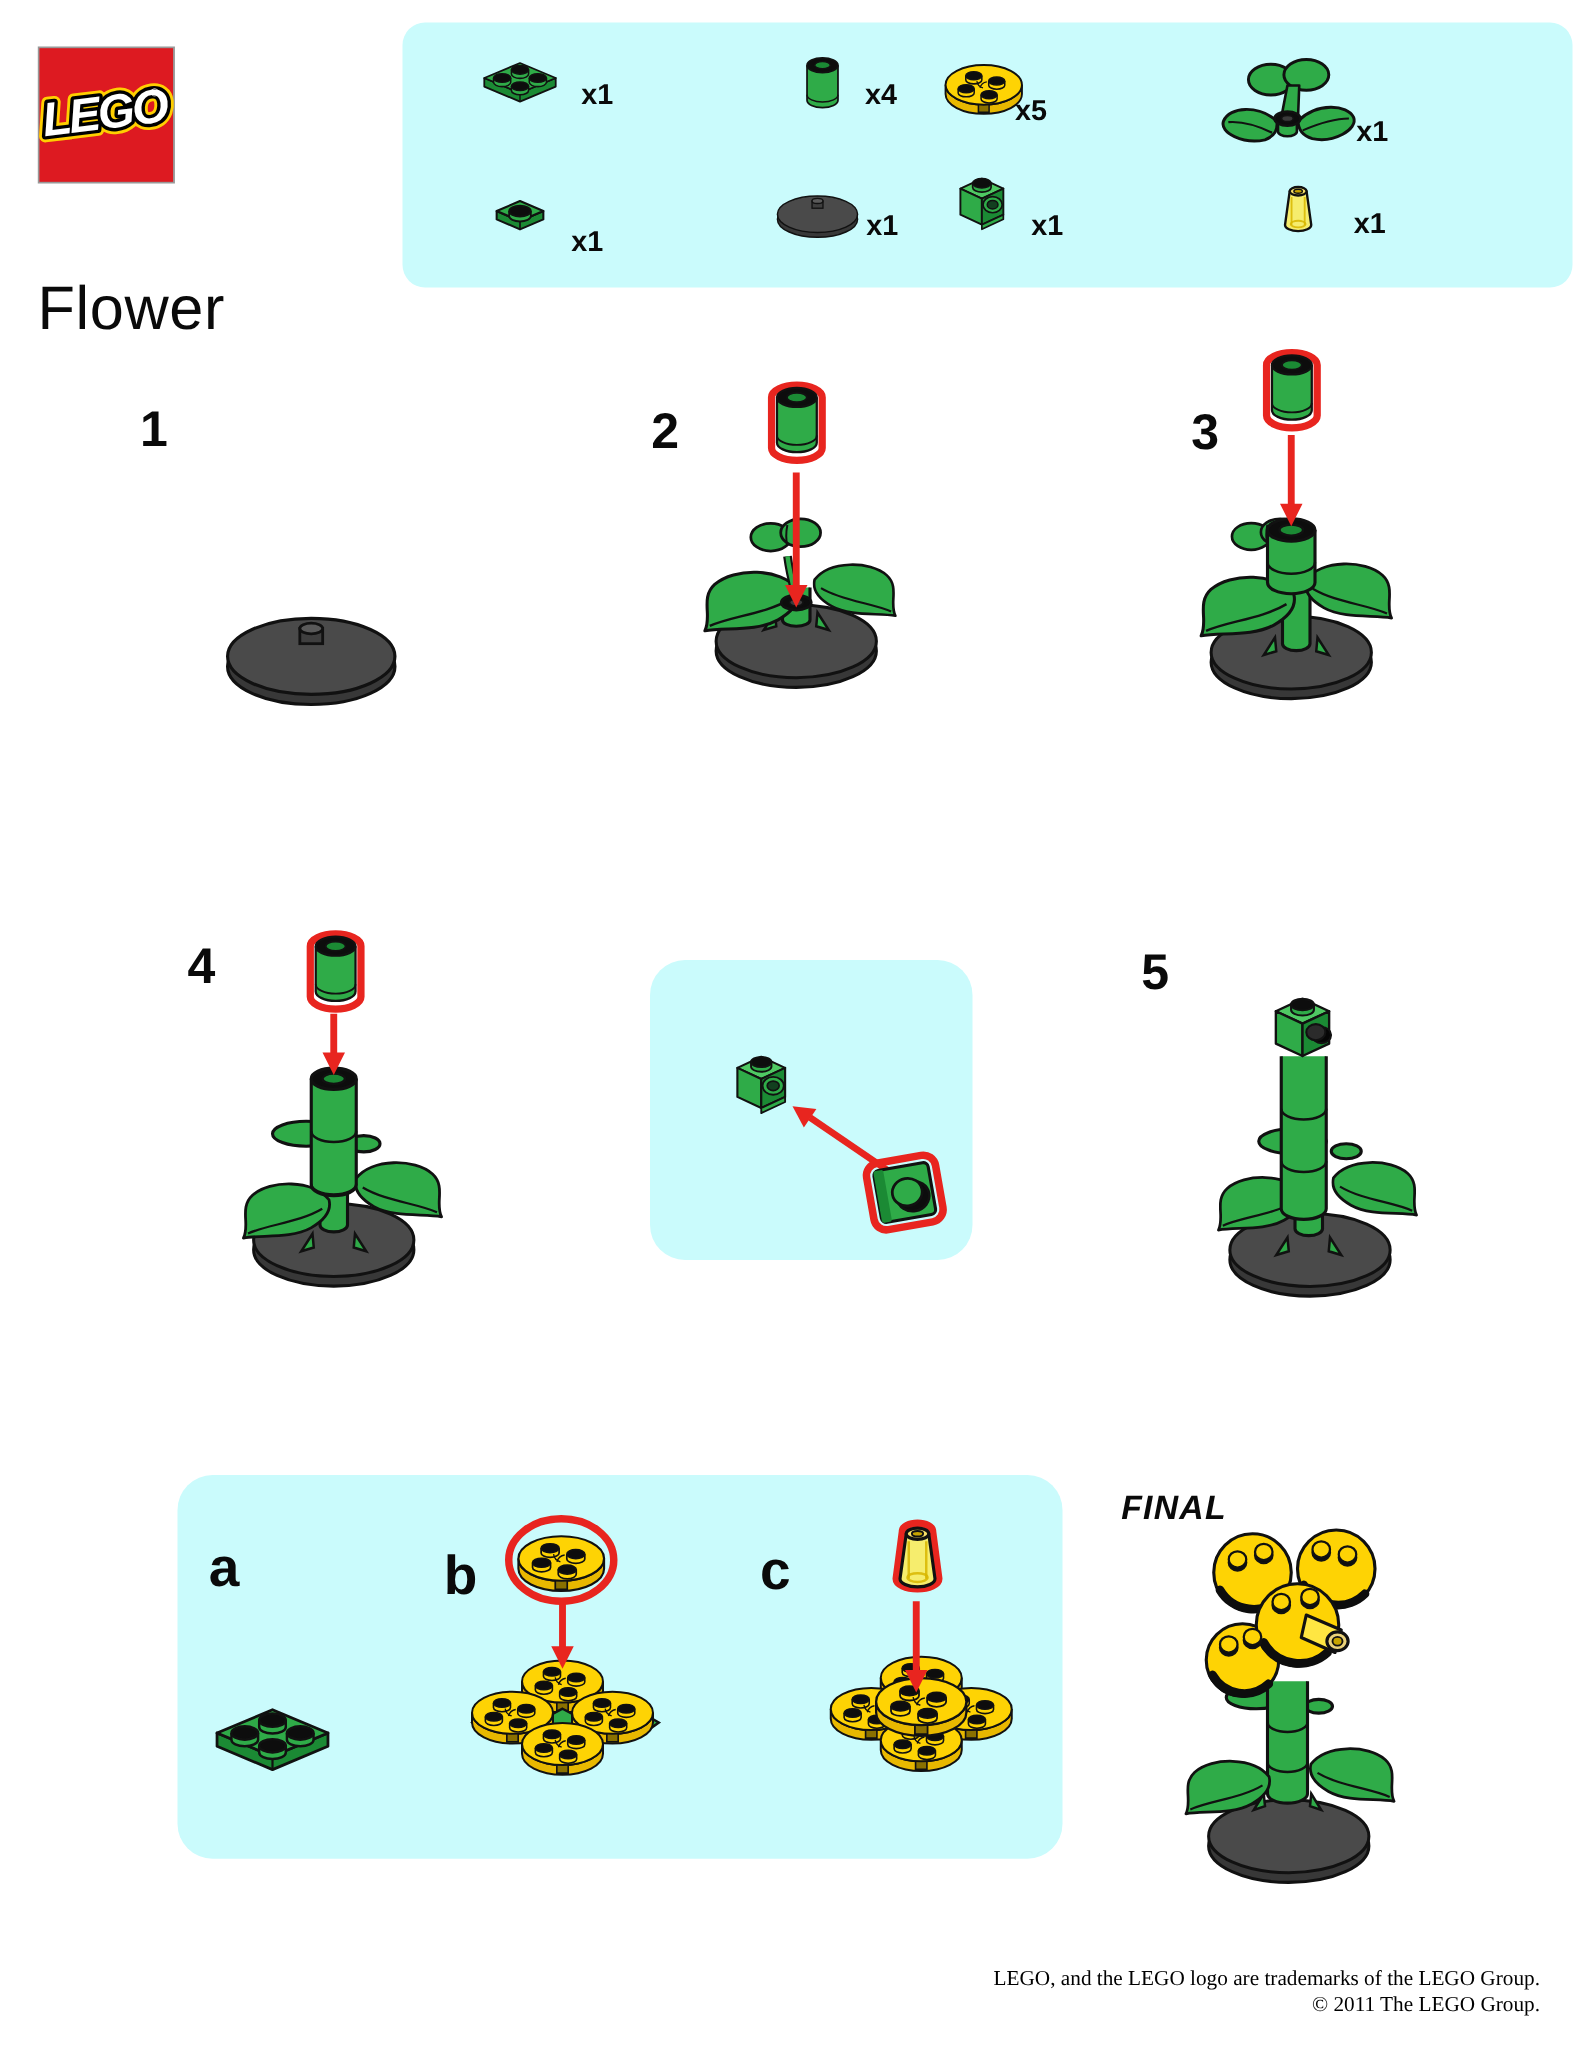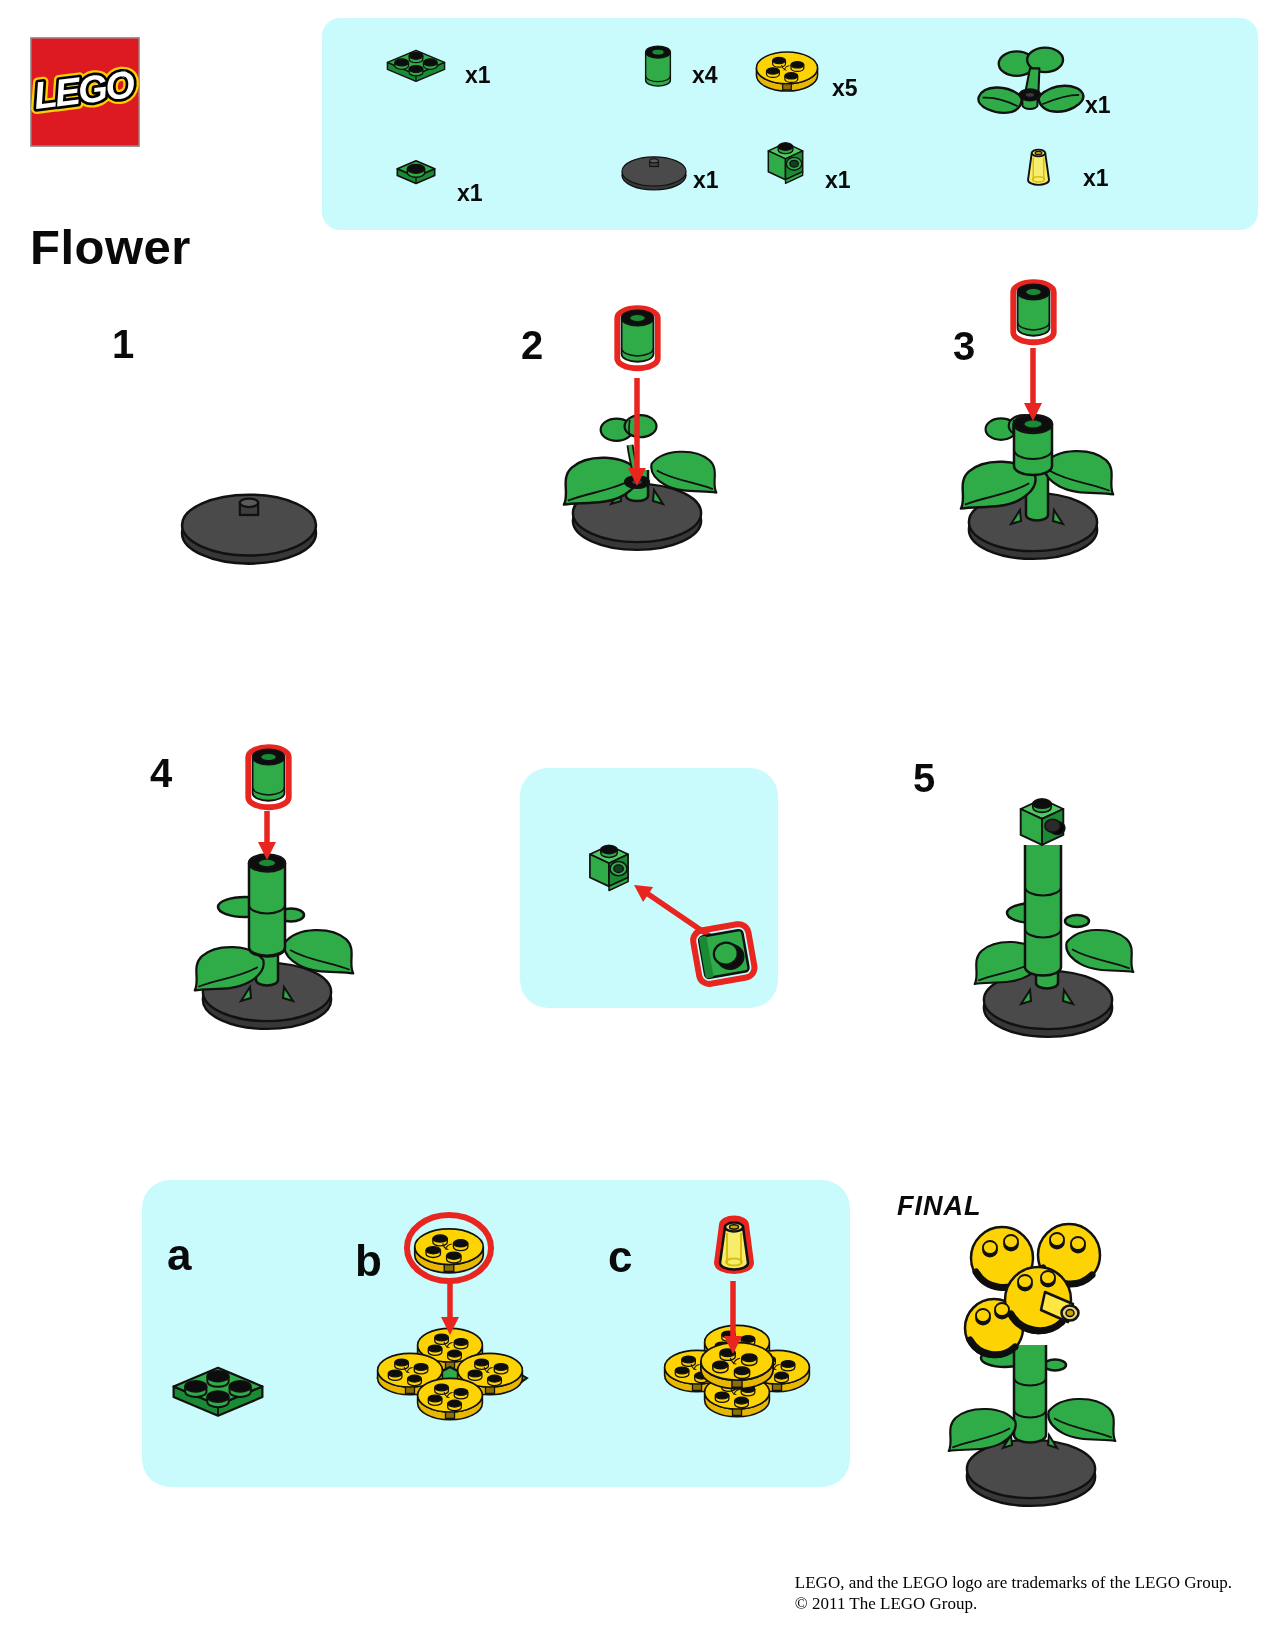--- a/index.html
+++ b/index.html
@@ -3,26 +3,26 @@
 <meta charset="utf-8">
 <style>
   html,body{margin:0;padding:0;background:#ffffff;}
   .page{position:relative;width:1275px;height:1650px;background:#fff;overflow:hidden;
         font-family:"Liberation Sans",sans-serif;color:#0a0a0a;}
   .abs{position:absolute;}
   .panel{position:absolute;background:#cafbfc;border-radius:28px;}
   .parts-box{left:322px;top:18px;width:936px;height:212px;border-radius:18px;}
   .mid-box{left:520px;top:768px;width:258px;height:240px;}
   .bottom-box{left:142px;top:1180px;width:708px;height:307px;}
-  .title{left:30px;top:219px;font-size:49px;font-weight:700;letter-spacing:0.5px;}
+  .title{left:30px;top:219px;font-size:49px;font-weight:400;letter-spacing:0.5px;}
   .count{position:absolute;font-weight:700;font-size:23px;}
   .stepnum{position:absolute;font-weight:700;font-size:40px;}
   .sublabel{position:absolute;font-weight:700;font-size:44px;}
   .final-label{left:897px;top:1191px;font-weight:700;font-size:27px;letter-spacing:1px;font-style:italic;}
-  .footer{right:43px;top:1572px;text-align:left;font-family:"Liberation Serif",serif;
+  .footer{right:43px;top:1572px;text-align:right;font-family:"Liberation Serif",serif;
           font-size:17px;line-height:1.25;color:#000;}
   svg{display:block;}
 </style>
 </head>
 <body>
 
 <div class="page">
 
   <svg width="0" height="0" style="position:absolute" aria-hidden="true">
     <defs>
@@ -158,21 +158,21 @@
     <div class="count" style="left:143px;top:44px">x1</div>
 
     <svg class="abs" style="left:318px;top:25px" width="36" height="52" viewBox="0 0 64 92">
         <use href="#s-rbrick" width="64" height="92"></use>
       </svg>
     <div class="count" style="left:370px;top:44px">x4</div>
 
     <svg class="abs" style="left:432px;top:24px" width="66" height="53" viewBox="0 0 108 86">
         <use href="#s-yplate" width="108" height="86"></use>
       </svg>
-    <div class="count" style="left:510px;top:57px">x5</div>
+    <div class="count" style="left:490px;top:57px">x5</div>
 
     <svg class="abs" style="left:650px;top:22px" width="114" height="87" viewBox="0 0 120 92">
         <use href="#s-plant" width="120" height="92"></use>
       </svg>
     <div class="count" style="left:763px;top:74px">x1</div>
 
     <svg class="abs" style="left:70px;top:136px" width="48" height="39" viewBox="0 0 72 58">
         <use href="#s-plate1" width="72" height="58"></use>
       </svg>
     <div class="count" style="left:135px;top:162px">x1</div>

